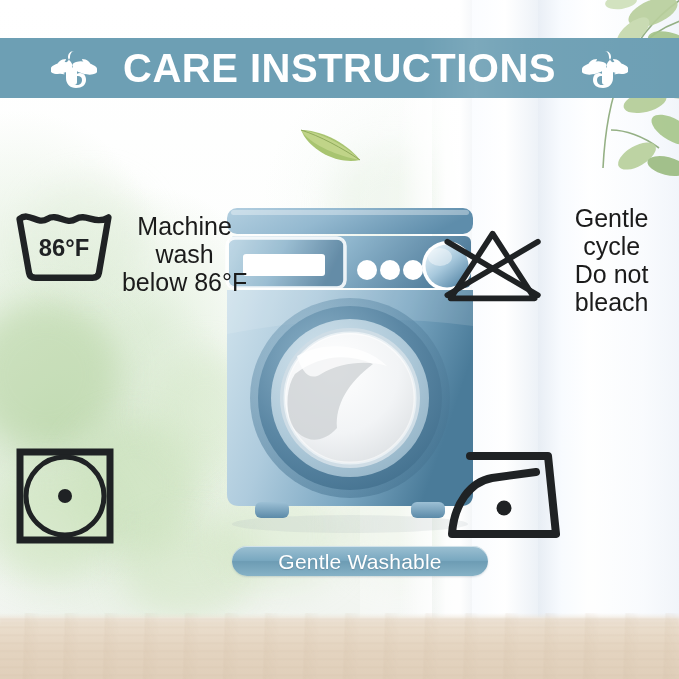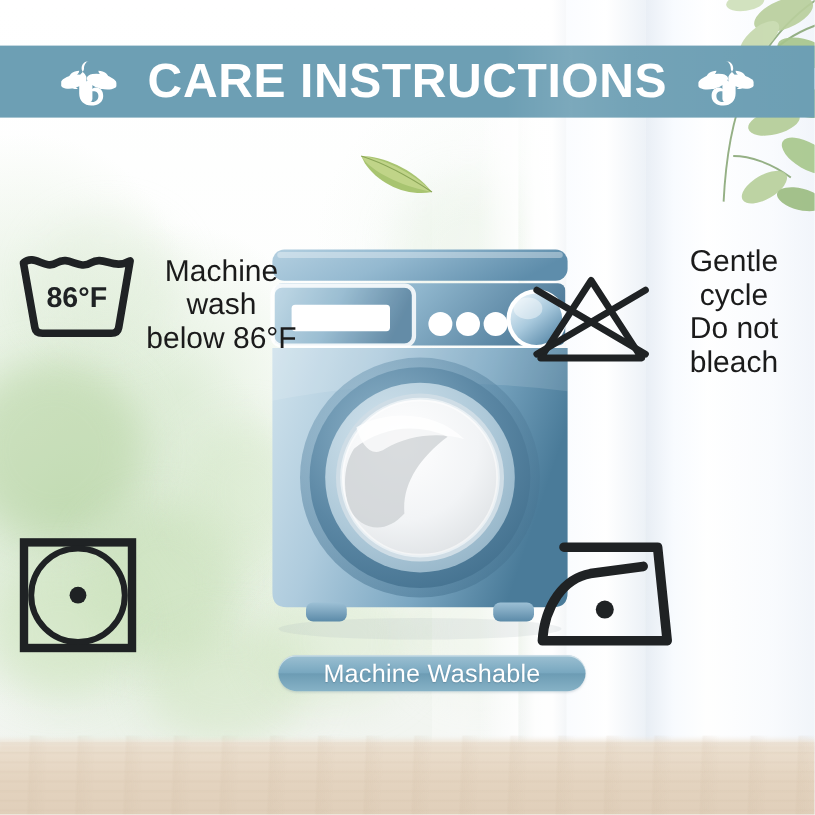--- a/index.html
+++ b/index.html
@@ -375,21 +375,21 @@
       <path d="M70 168 C92 150 122 146 148 158 C124 176 110 198 112 222 C96 240 76 236 66 218 C60 200 62 180 70 168 Z" fill="#c9cdd0" opacity="0.7"></path>
       <path d="M72 150 C100 134 140 138 162 160 C142 154 116 156 96 168 C84 176 76 164 72 150 Z" fill="#ffffff" opacity="0.75"></path>
       <circle cx="125" cy="192" r="65" fill="none" stroke="#ffffff" stroke-width="3" opacity="0.55"></circle>
 
       <rect x="30" y="296" width="34" height="16" rx="6" fill="url(#footG)"></rect>
       <rect x="186" y="296" width="34" height="16" rx="6" fill="url(#footG)"></rect>
     </svg>
   </div>
 
   <div class="washer-label">
-    <span>Machine Washable</span>
+    <span>Gentle Washable</span>
   </div>
 
   <div class="care care-wash">
     <svg class="glyph" width="140" height="100" viewBox="0 0 140 100">
       <path d="M12 16 C24 6 34 24 47 16 C60 8 70 24 83 16 C96 8 107 24 124 14
                L112 84 Q111 90 104 90 L32 90 Q25 90 24 84 Z" fill="none" stroke="#1f2224" stroke-width="8" stroke-linejoin="round" stroke-linecap="round"></path>
       <text x="68" y="62" text-anchor="middle" font-family="'Liberation Sans', sans-serif" font-size="30" font-weight="bold" fill="#1f2224">86°F</text>
     </svg>
     <div class="caption">Machine wash
 below 86°F</div>

